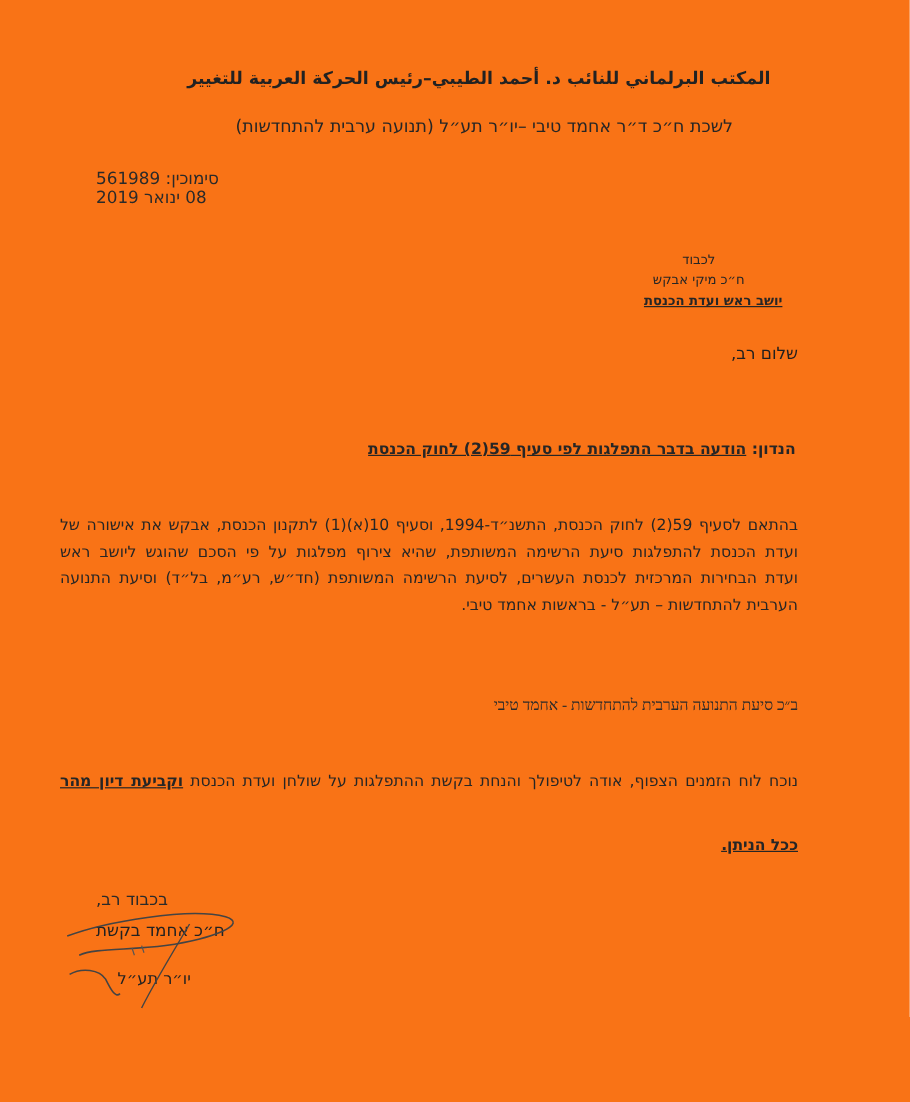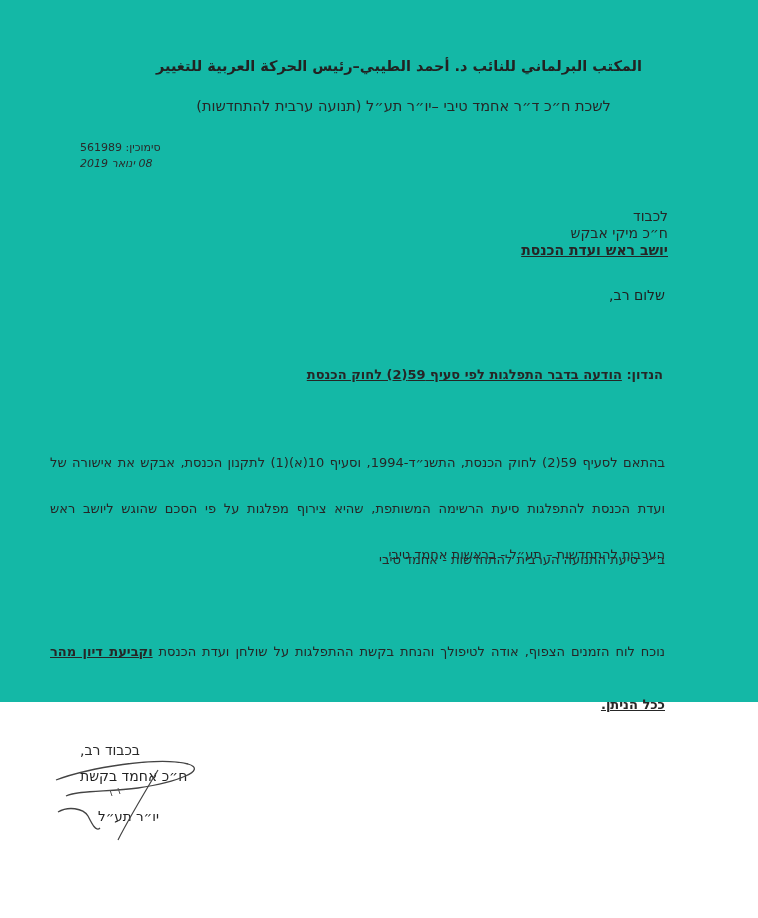--- a/index.html
+++ b/index.html
@@ -11,58 +11,58 @@
       width: 758px;
       height: 918px;
       position: relative;
       overflow: hidden;
       font-family: "DejaVu Sans", "Liberation Sans", sans-serif;
       color: #1f1f1f;
     }
     .page {
       position: absolute;
       left: 0; top: 0;
-      width: 758px; height: 702px;
-      background: #14b8a6;
+      width: 758px; height: 918px;
+      background: #f97316;
     }
     .abs { position: absolute; direction: rtl; white-space: nowrap; }
     .ar-head {
       top: 58px; left: 0; width: 758px; text-align: center;
       font-weight: bold; font-size: 14.5px; color: #222;
       padding-left: 40px; box-sizing: border-box;
     }
     .he-sub {
       top: 98px; left: 0; width: 758px; text-align: center;
       font-size: 14.5px; color: #262626;
       padding-left: 49px; box-sizing: border-box;
     }
     .ref {
-      left: 80px; font-size: 11px; color: #2a2a2a; direction: rtl;
+      left: 80px; font-size: 14px; color: #2a2a2a; direction: rtl;
       text-align: left;
     }
     .ref1 { top: 141px; }
-    .ref2 { top: 157px; font-style: italic; }
+    .ref2 { top: 157px; }
     .to-block {
-      right: 90px; top: 208px; text-align: right; font-size: 14px; line-height: 17px;
+      right: 106px; top: 208px; text-align: center; font-size: 11px; line-height: 17px;
       color: #262626;
     }
     .to-block .role { font-weight: bold; text-decoration: underline; margin-left: 24px; }
     .greet { right: 93px; top: 287px; font-size: 14px; }
     .subject {
       right: 95px; top: 367px; font-size: 13px; font-weight: bold; color: #262626;
     }
     .subject .subj-text { text-decoration: underline; }
     .para {
       right: 93px; top: 428px; width: 615px; font-size: 13px; line-height: 22px;
       white-space: normal; text-align: justify; text-align-last: right;
       color: #262626;
     }
-    .para .ln { display: block; white-space: nowrap; text-align: justify; text-align-last: justify; margin-top: 24px; }
+    .para .ln { display: block; white-space: nowrap; text-align: justify; text-align-last: justify; }
     .para .ln.last { text-align-last: right; }
-    .behalf { right: 93px; top: 552px; font-size: 13px; color: #2a2a2a; }
+    .behalf { right: 93px; top: 580px; font-size: 13px; color: #2a2a2a; font-family: Liberation Serif, serif; }
     .request {
       right: 93px; top: 640px; width: 615px; font-size: 13px; line-height: 24px;
       color: #262626; white-space: normal;
     }
     .request .ln { display: block; white-space: nowrap; text-align: justify; text-align-last: justify; }
     .request .ln.last { text-align-last: right; margin-top: 29px; }
     .request b { text-decoration: underline; }
     .closing { left: 80px; top: 742px; font-size: 14px; color: #2a2a2a; }
     .sig-name { left: 80px; top: 768px; font-size: 14px; color: #222; }
     .sig-title { left: 98px; top: 808px; font-size: 13.5px; color: #222; }
@@ -94,20 +94,21 @@
   <div class="abs greet">שלום רב,</div>
 
   <div class="abs subject">
     <span>הנדון:</span>
     <span class="subj-text">הודעה בדבר התפלגות לפי סעיף 59(2) לחוק הכנסת</span>
   </div>
 
   <div class="abs para">
     <span class="ln">בהתאם לסעיף 59(2) לחוק הכנסת, התשנ״ד-1994, וסעיף 10(א)(1) לתקנון הכנסת, אבקש את אישורה של</span>
     <span class="ln">ועדת הכנסת להתפלגות סיעת הרשימה המשותפת, שהיא צירוף מפלגות על פי הסכם שהוגש ליושב ראש</span>
+    <span class="ln">ועדת הבחירות המרכזית לכנסת העשרים, לסיעת הרשימה המשותפת (חד״ש, רע״מ, בל״ד) וסיעת התנועה</span>
     <span class="ln last">הערבית להתחדשות – תע״ל - בראשות אחמד טיבי.</span>
   </div>
 
   <div class="abs behalf">ב״כ סיעת התנועה הערבית להתחדשות - אחמד טיבי</div>
 
   <div class="abs request">
     <span class="ln"><span>נוכח לוח הזמנים הצפוף, אודה לטיפולך והנחת בקשת ההתפלגות על שולחן ועדת הכנסת </span><b>וקביעת דיון מהר</b></span>
     <span class="ln last"><b>ככל הניתן.</b></span>
   </div>
 

